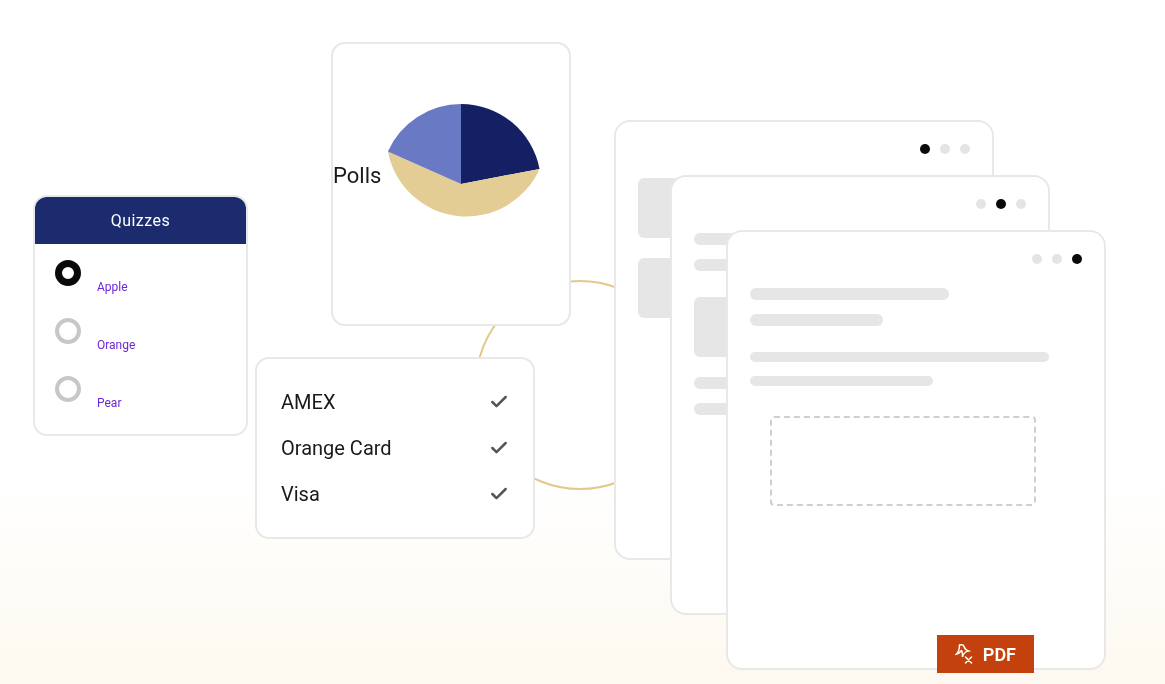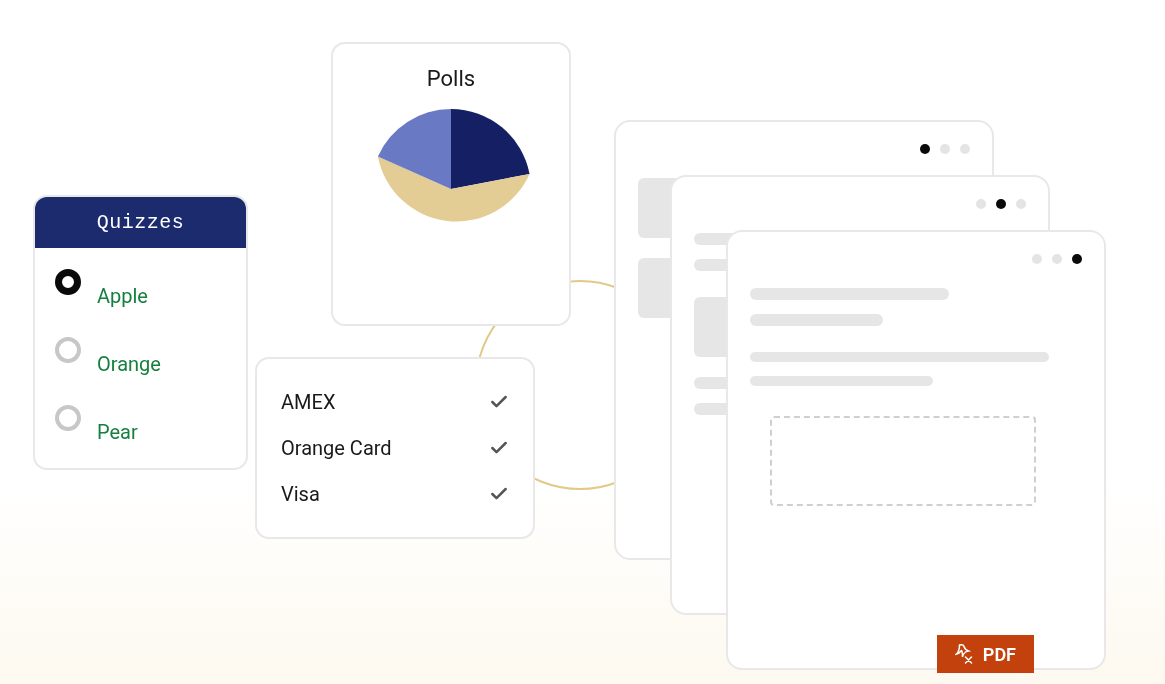--- a/index.html
+++ b/index.html
@@ -36,59 +36,58 @@
   left: 33px;
   top: 195px;
   width: 215px;
   z-index: 3;
   padding-bottom: 16px;
 }
 .quizzes-header {
   background: #1c2a6e;
   color: #fff;
   text-align: center;
-  font-size: 20px;
+  font-size: 16px;
   padding: 14px 0;
   border-radius: 12px 12px 0 0;
   letter-spacing: 0.5px;
-  font-family: Liberation Mono, monospace;
 }
 .quiz-option {
   display: flex;
   align-items: center;
   padding: 8px 20px;
   gap: 16px;
 }
 .radio {
   width: 26px;
   height: 26px;
   border: 4px solid #c7c7c7;
   border-radius: 50%;
   flex-shrink: 0;
 }
 .radio.selected {
   border: 7px solid #0a0a0a;
   background: #fff;
 }
 .quiz-label {
-  font-size: 20px;
-  color: #15803d;
+  font-size: 12px;
+  color: #6d28d9;
   margin-top: 28px;
 }
 .quiz-option:first-of-type { margin-top: 12px; }
 
 
 .polls-card {
   left: 331px;
   top: 42px;
   width: 240px;
   height: 284px;
   z-index: 2;
   display: flex;
-  flex-direction: column;
+  flex-direction: row;
   align-items: center;
   padding: 22px 0;
 }
 .polls-title {
   font-size: 22px;
   color: #1a1a1a;
   margin-bottom: 18px;
 }
 .pie-wrap { width: 160px; height: 160px; }
 

